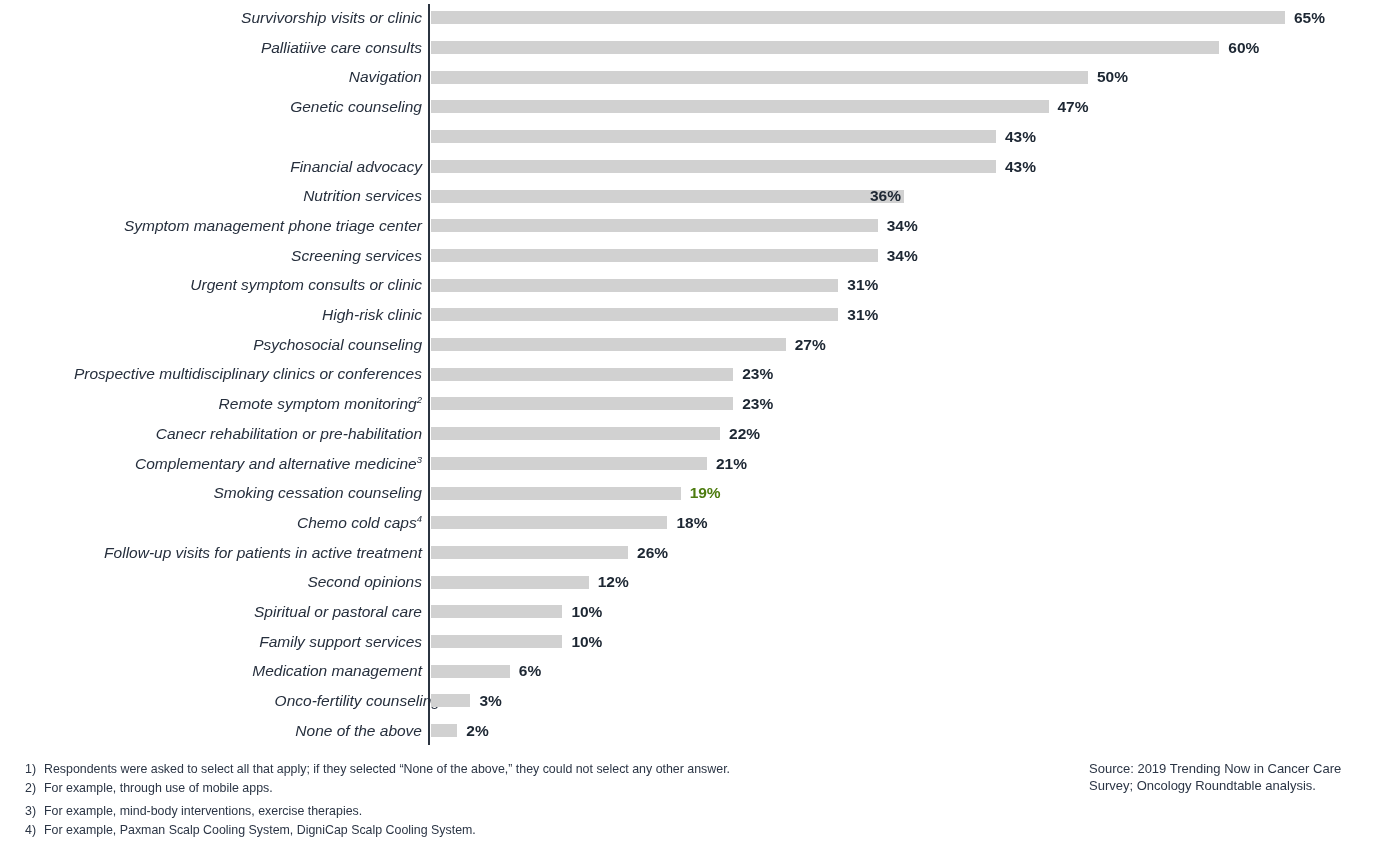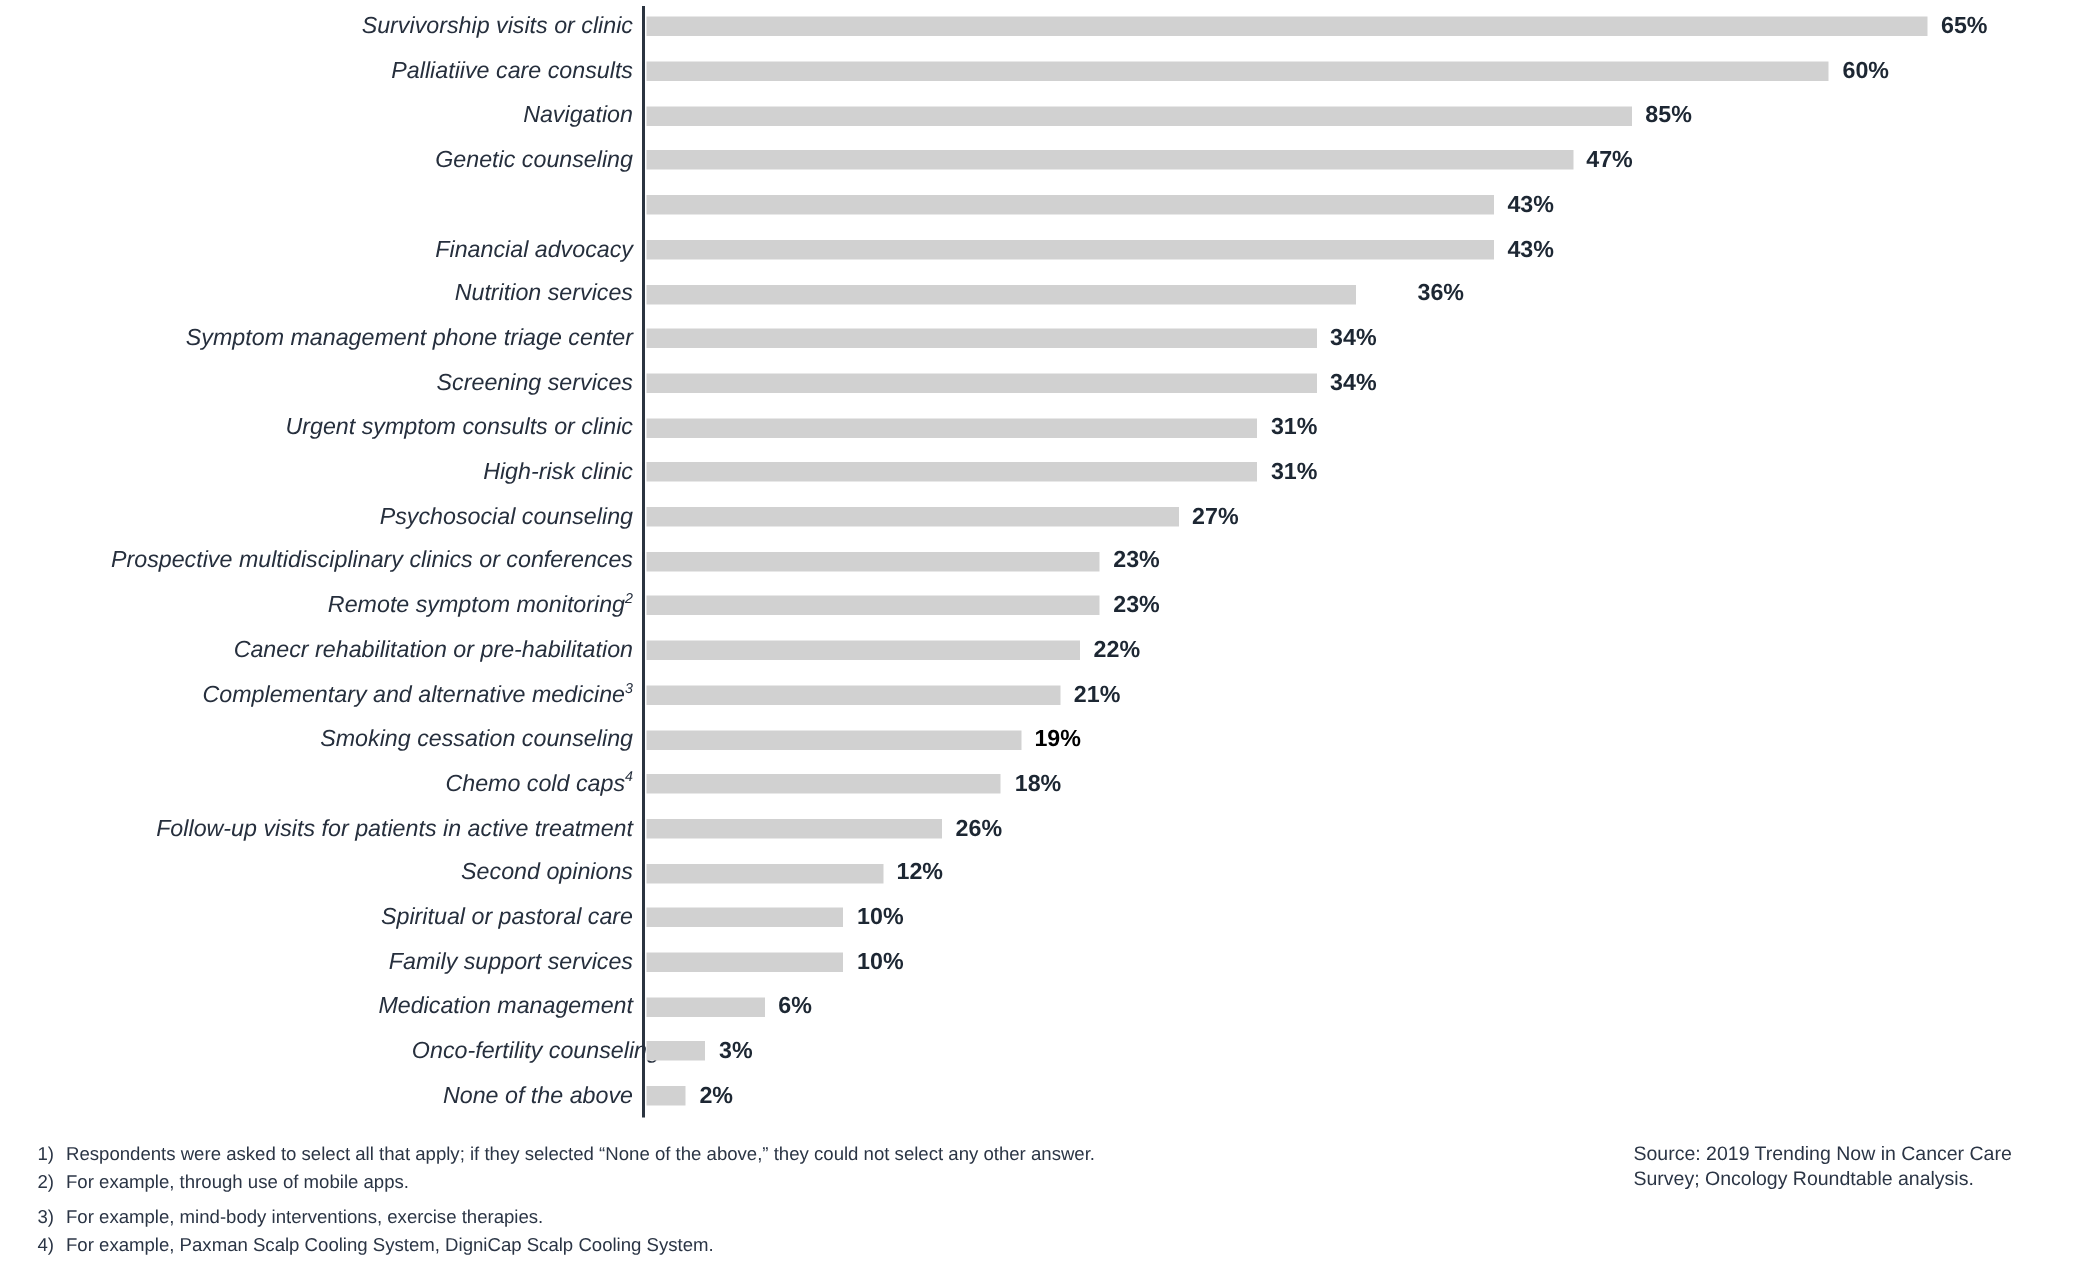--- a/index.html
+++ b/index.html
@@ -124,40 +124,40 @@
         <div class="val-label" style="left: 1294px; color: rgb(29, 39, 51);">65%</div>
       </div>
       <div class="row" style="top: 32.7px;">
         <div class="cat-label">Palliatiive care consults</div>
         <div class="bar" style="width: 788.308px; background: rgb(209, 209, 209);"></div>
         <div class="val-label" style="left: 1228.31px; color: rgb(29, 39, 51);">60%</div>
       </div>
       <div class="row" style="top: 62.4px;">
         <div class="cat-label">Navigation</div>
         <div class="bar" style="width: 656.923px; background: rgb(209, 209, 209);"></div>
-        <div class="val-label" style="left: 1096.92px; color: rgb(29, 39, 51);">85%</div>
+        <div class="val-label" style="left: 1096.92px; color: rgb(29, 39, 51);">50%</div>
       </div>
       <div class="row" style="top: 92.1px;">
         <div class="cat-label">Genetic counseling</div>
         <div class="bar" style="width: 617.508px; background: rgb(209, 209, 209);"></div>
         <div class="val-label" style="left: 1057.51px; color: rgb(29, 39, 51);">47%</div>
       </div>
       <div class="row" style="top: 121.8px;">
         <div class="bar" style="width: 564.954px; background: rgb(209, 209, 209);"></div>
         <div class="val-label" style="left: 1004.95px; color: rgb(29, 39, 51);">43%</div>
       </div>
       <div class="row" style="top: 151.5px;">
         <div class="cat-label">Financial advocacy</div>
         <div class="bar" style="width: 564.954px; background: rgb(209, 209, 209);"></div>
         <div class="val-label" style="left: 1004.95px; color: rgb(29, 39, 51);">43%</div>
       </div>
       <div class="row" style="top: 181.2px;">
         <div class="cat-label">Nutrition services</div>
         <div class="bar" style="width: 472.985px; background: rgb(209, 209, 209);"></div>
-        <div class="val-label" style="left: 945px; color: rgb(29, 39, 51);">36%</div>
+        <div class="val-label" style="left: 870px; color: rgb(29, 39, 51);">36%</div>
       </div>
       <div class="row" style="top: 210.9px;">
         <div class="cat-label">Symptom management phone triage center</div>
         <div class="bar" style="width: 446.708px; background: rgb(209, 209, 209);"></div>
         <div class="val-label" style="left: 886.708px; color: rgb(29, 39, 51);">34%</div>
       </div>
       <div class="row" style="top: 240.6px;">
         <div class="cat-label">Screening services</div>
         <div class="bar" style="width: 446.708px; background: rgb(209, 209, 209);"></div>
         <div class="val-label" style="left: 886.708px; color: rgb(29, 39, 51);">34%</div>
@@ -193,21 +193,21 @@
         <div class="val-label" style="left: 729.046px; color: rgb(29, 39, 51);">22%</div>
       </div>
       <div class="row" style="top: 448.5px;">
         <div class="cat-label">Complementary and alternative medicine<sup>3</sup></div>
         <div class="bar" style="width: 275.908px; background: rgb(209, 209, 209);"></div>
         <div class="val-label" style="left: 715.908px; color: rgb(29, 39, 51);">21%</div>
       </div>
       <div class="row" style="top: 478.2px;">
         <div class="cat-label">Smoking cessation counseling</div>
         <div class="bar" style="width: 249.631px; background: rgb(209, 209, 209);"></div>
-        <div class="val-label" style="left: 689.631px; color: #000000;">19%</div>
+        <div class="val-label" style="left: 689.631px; color: #4d7c0f;">19%</div>
       </div>
       <div class="row" style="top: 507.9px;">
         <div class="cat-label">Chemo cold caps<sup>4</sup></div>
         <div class="bar" style="width: 236.492px; background: rgb(209, 209, 209);"></div>
         <div class="val-label" style="left: 676.492px; color: rgb(29, 39, 51);">18%</div>
       </div>
       <div class="row" style="top: 537.6px;">
         <div class="cat-label">Follow-up visits for patients in active treatment</div>
         <div class="bar" style="width: 197.077px; background: rgb(209, 209, 209);"></div>
         <div class="val-label" style="left: 637.077px; color: rgb(29, 39, 51);">26%</div>

